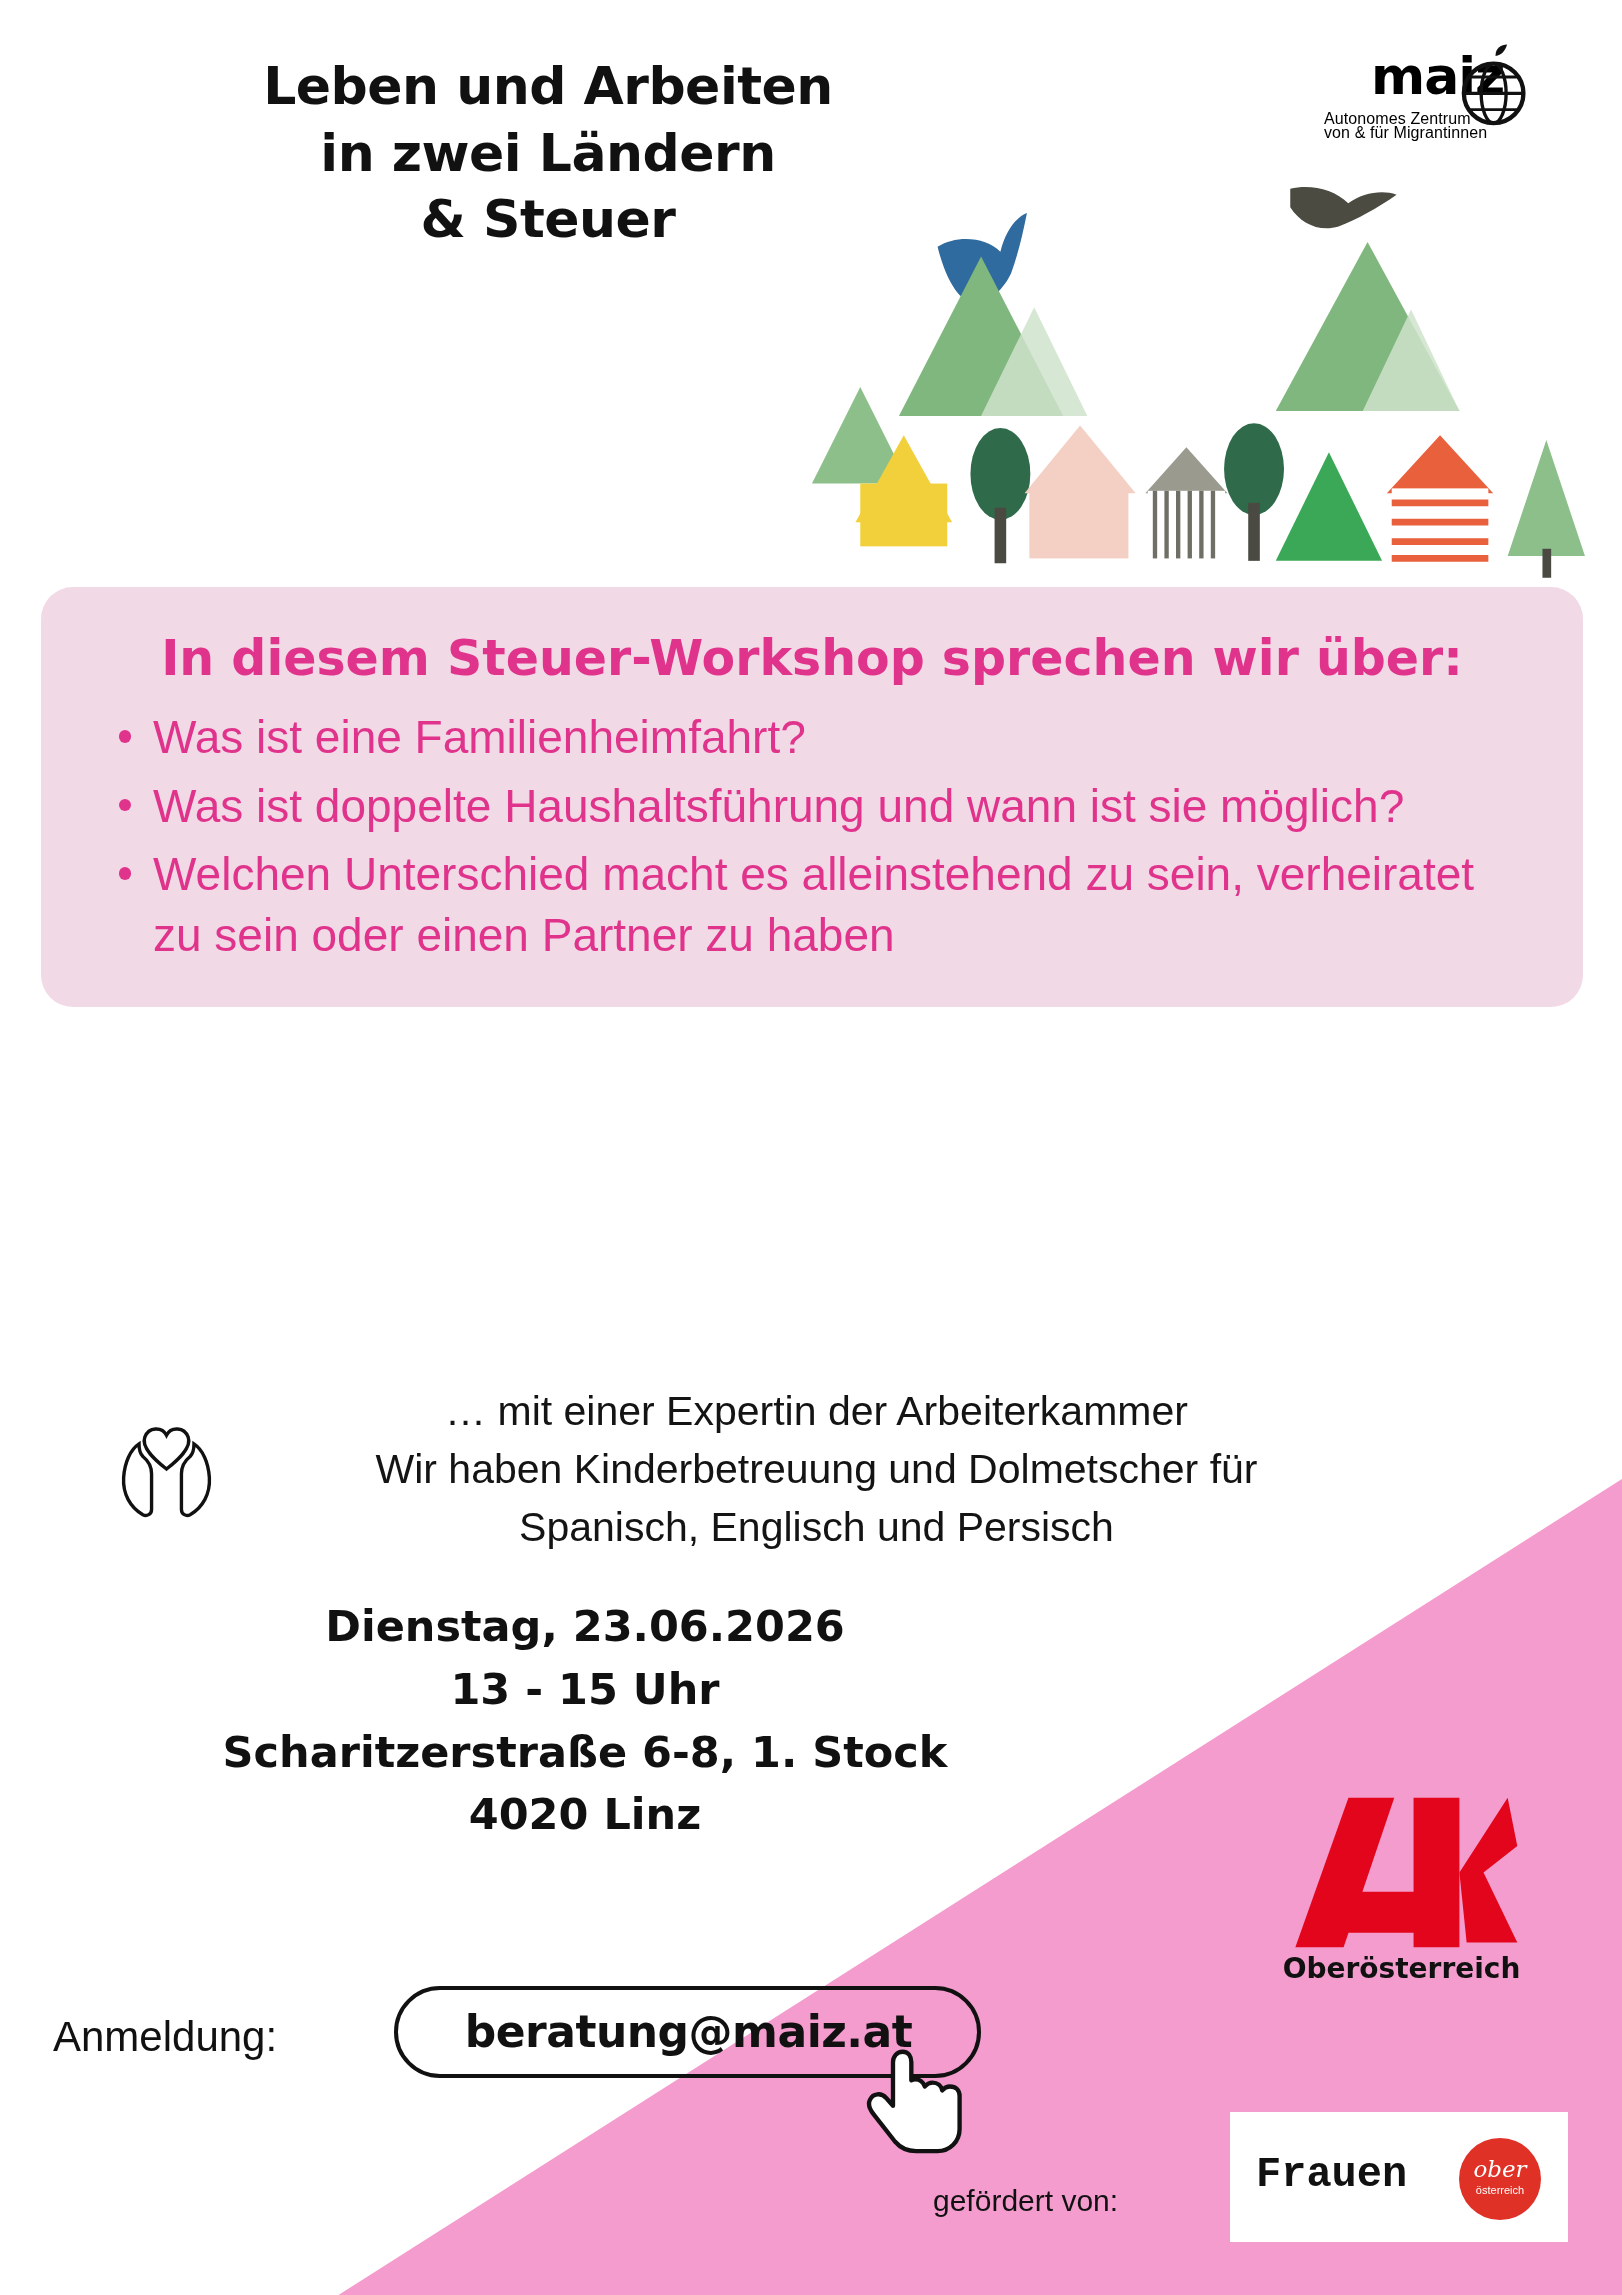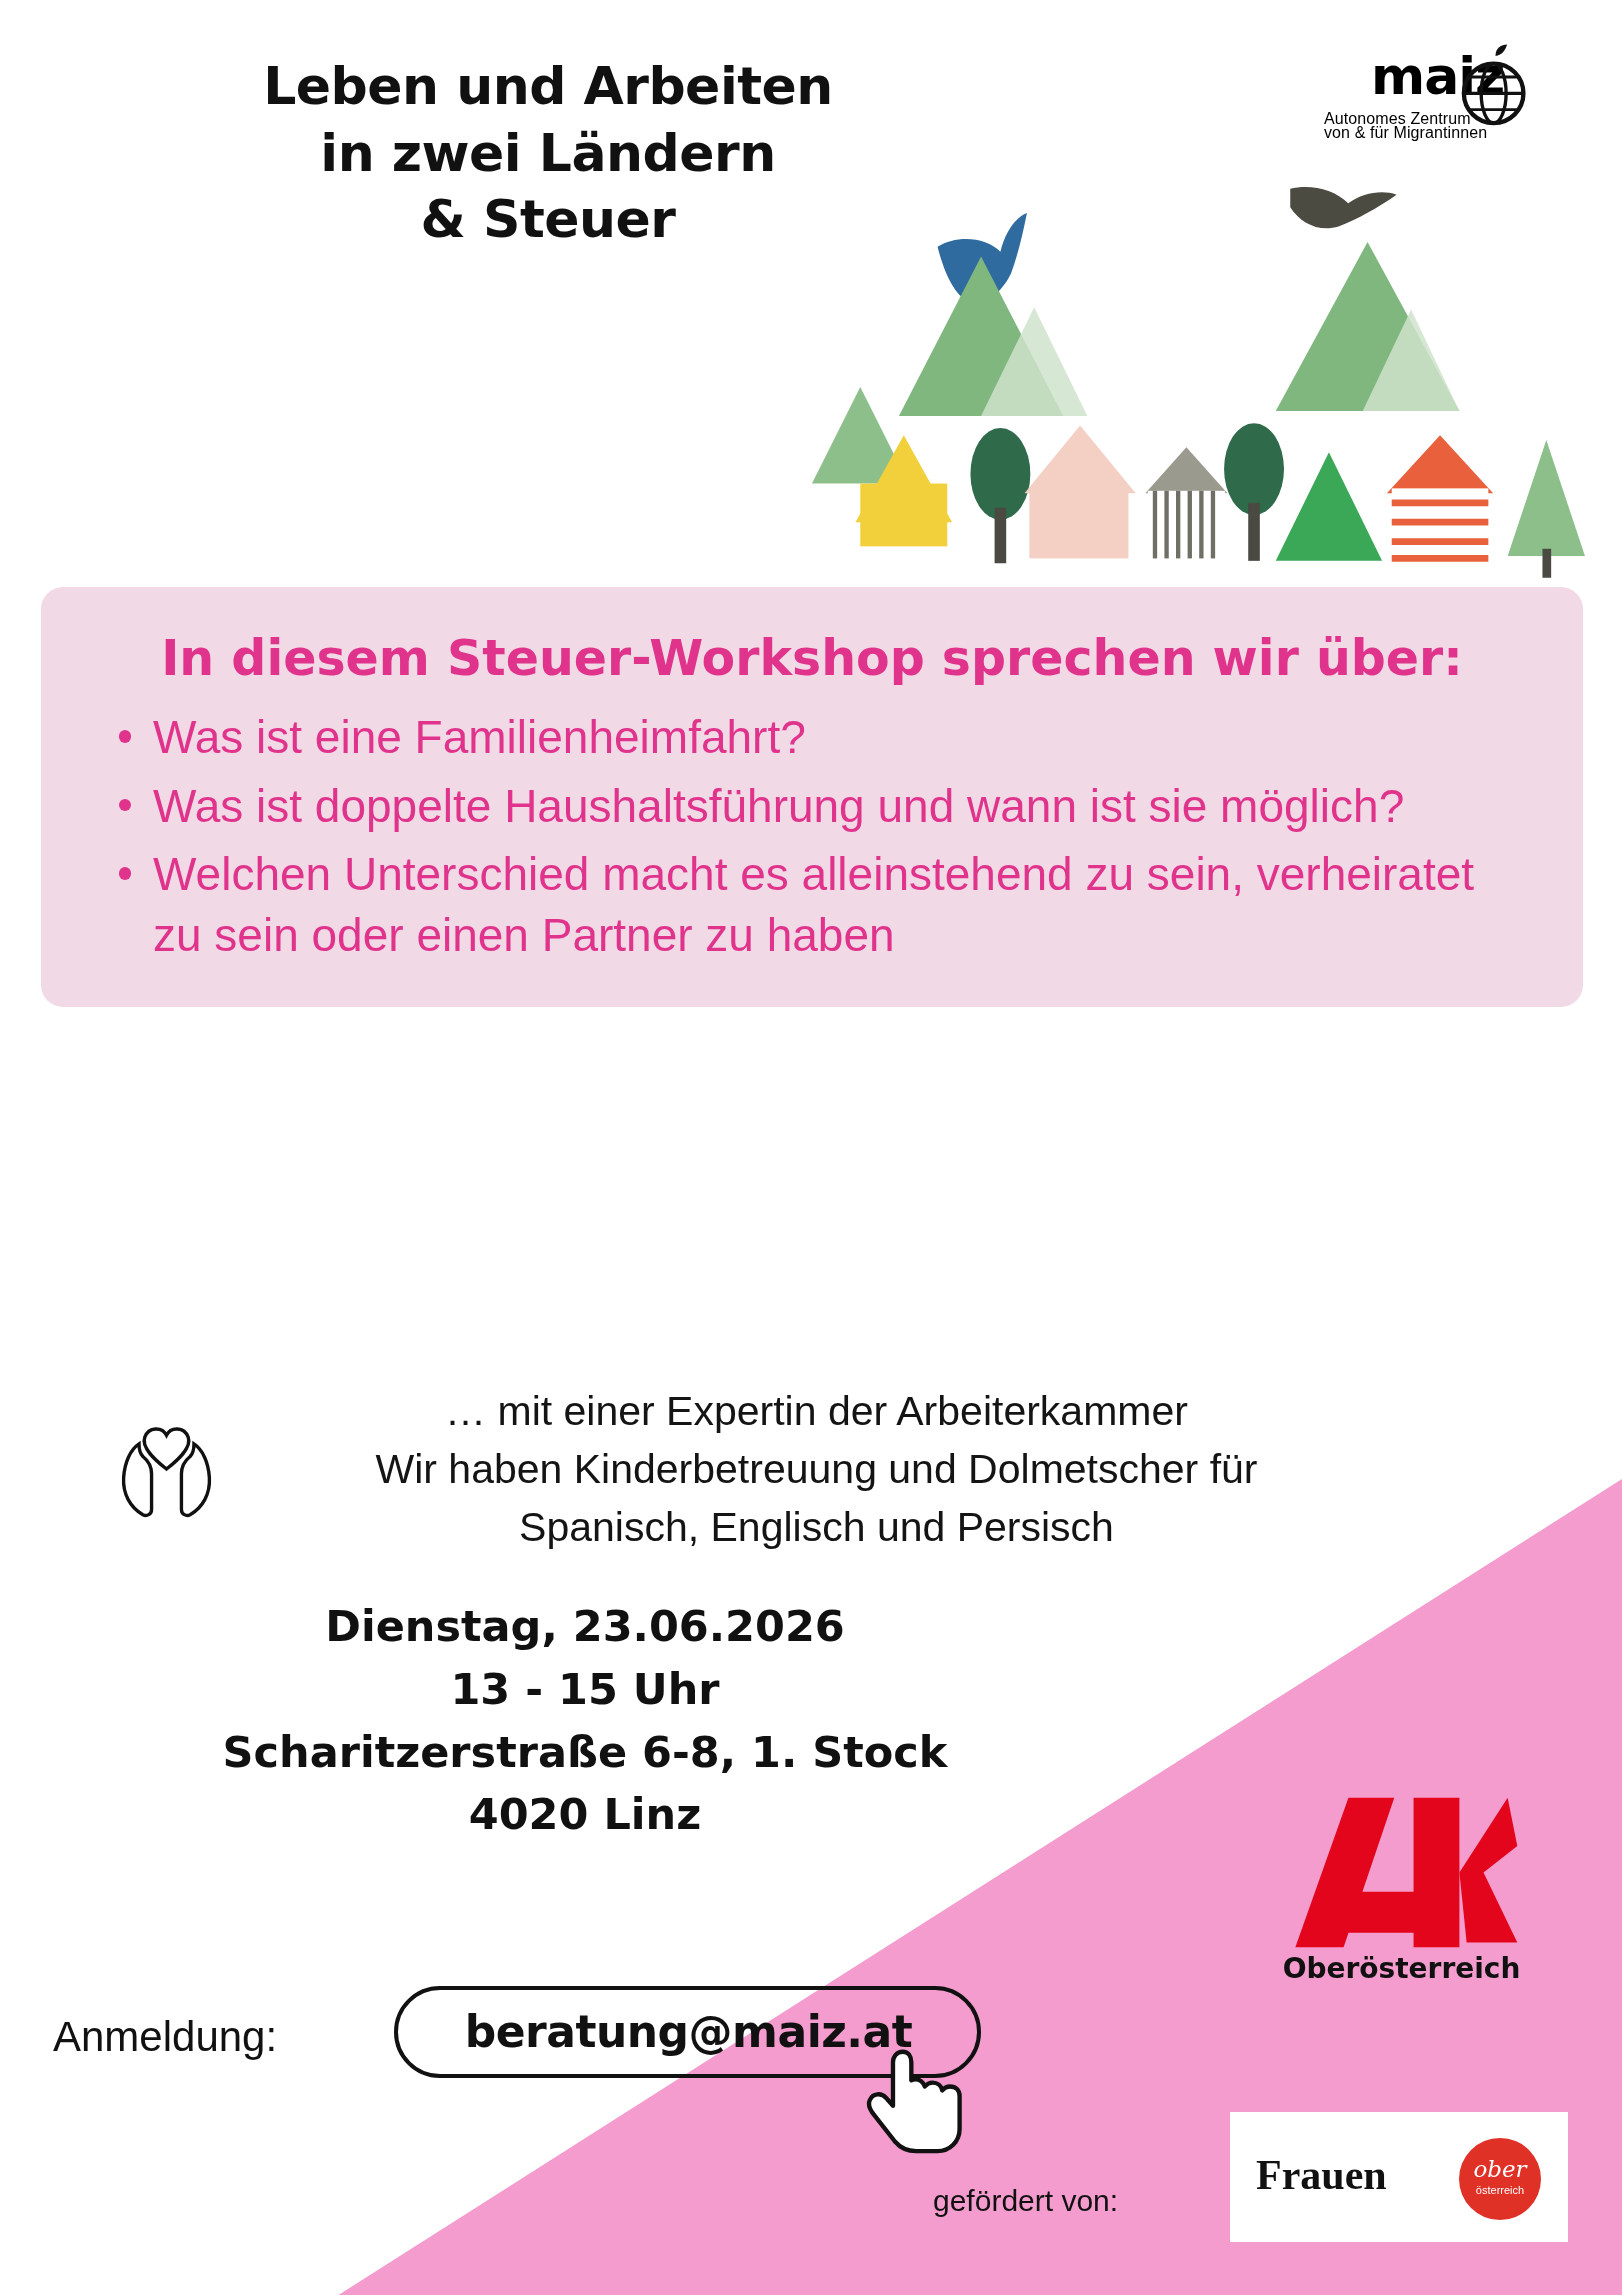--- a/index.html
+++ b/index.html
@@ -84,21 +84,21 @@
     width: 918px;
     height: 401px;
   }
 
   
   .card {
     position: absolute;
     left: 41px;
     top: 587px;
     width: 1542px;
-    border-radius: 22px;
+    border-radius: 32px;
     background: #f2d9e6;
     padding: 24px 0 34px 0;
     box-sizing: border-box;
   }
   .card-title {
     font-family: "DejaVu Sans", sans-serif;
     font-weight: 700;
     font-size: 49px;
     color: #e0348c;
     text-align: center;
@@ -239,21 +239,21 @@
     top: 2112px;
     width: 338px;
     height: 130px;
     background: #ffffff;
     box-sizing: border-box;
   }
   .frauen-text {
     position: absolute;
     left: 1256px;
     top: 2151px;
-    font-family: Liberation Serif, serif;
+    font-family: Liberation Mono, monospace;
     font-weight: 700;
     font-size: 42px;
     color: #111111;
   }
   .ooe-badge {
     position: absolute;
     left: 1459px;
     top: 2138px;
     width: 82px;
     height: 82px;

